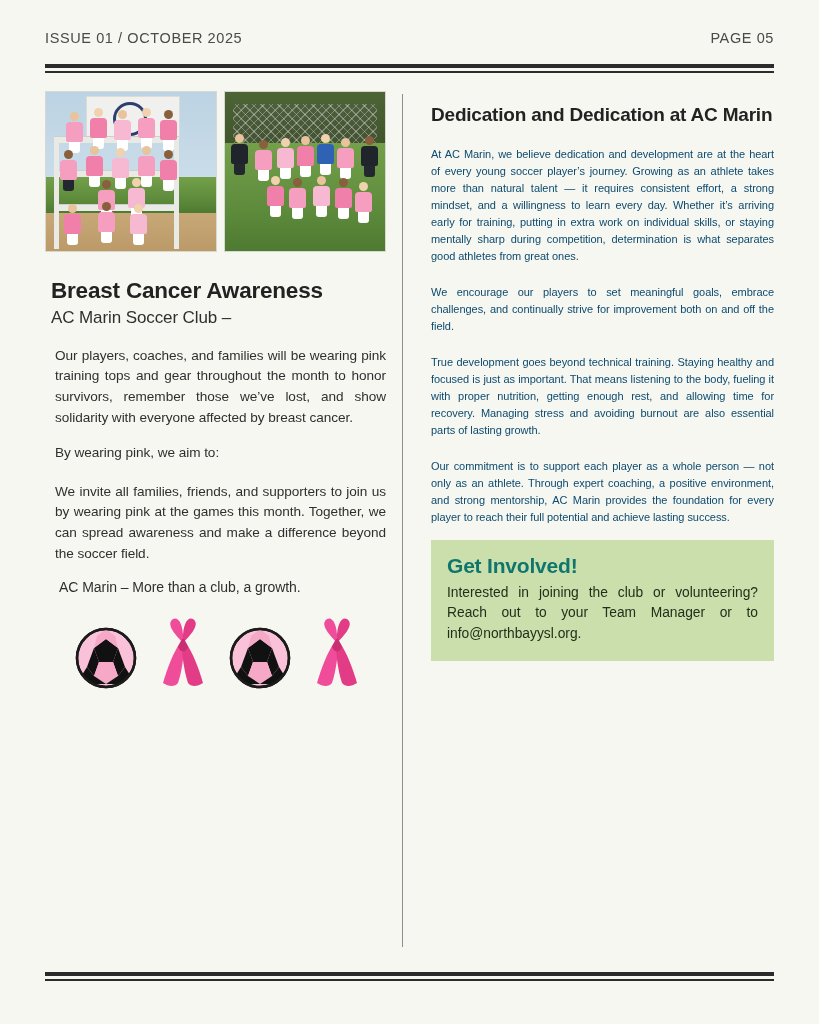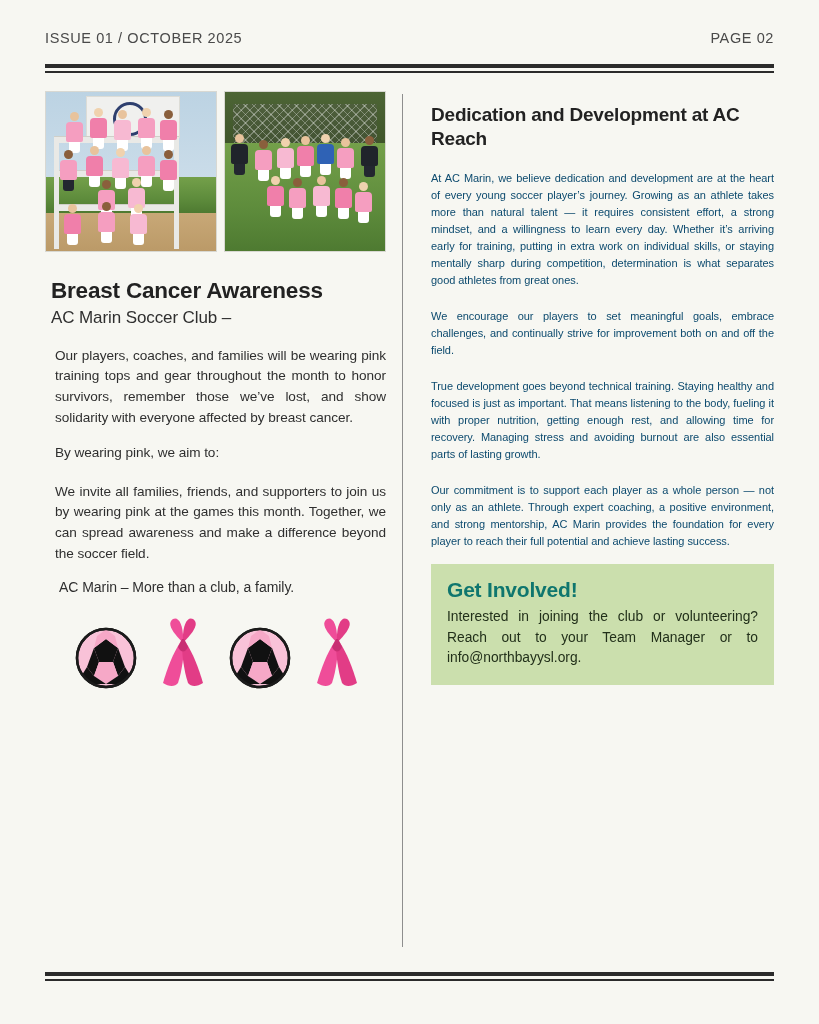--- a/index.html
+++ b/index.html
@@ -258,21 +258,21 @@
     bottom: 43px;
   }
 </style>
 </head>
 <body>
 
 <div class="page">
 
   <div class="masthead">
     <div class="issue">ISSUE 01 / OCTOBER 2025</div>
-    <div class="page-no">PAGE 02</div>
+    <div class="page-no">PAGE 05</div>
   </div>
 
   <div class="rule-double">
     <div class="rule-thick"></div>
     <div class="rule-gap"></div>
     <div class="rule-thin"></div>
   </div>
 
   <div class="columns">
 
@@ -450,21 +450,21 @@
       <p class="body-text">Our players, coaches, and families will be wearing pink training tops and gear throughout the month to honor survivors, remember those we’ve lost, and show solidarity with everyone affected by breast cancer.</p>
 
       <div class="gap-sm"></div>
       <p class="body-text">By wearing pink, we aim to:</p>
 
 
       <div class="gap-md"></div>
       <p class="body-text">We invite all families, friends, and supporters to join us by wearing pink at the games this month. Together, we can spread awareness and make a difference beyond the soccer field.</p>
 
       <div class="gap-sm"></div>
-      <div class="signoff">AC Marin – More than a club, a family.</div>
+      <div class="signoff">AC Marin – More than a club, a growth.</div>
 
       <div class="icon-row">
 
         <span>
           <svg width="62" height="62" viewBox="0 0 62 62">
             <circle cx="31" cy="31" r="29" fill="#f9c2d8" stroke="#1b1b1b" stroke-width="2.5"></circle>
             <polygon points="31,12 43,21 38,35 24,35 19,21" fill="#111111"></polygon>
             <polygon points="31,2.6 40,9 43,21 31,12 19,21 22,9" fill="#f6a8c7"></polygon>
             <polygon points="12,40 19,21 24,35 19,49" fill="#111111"></polygon>
             <polygon points="50,40 43,21 38,35 43,49" fill="#111111"></polygon>
@@ -508,21 +508,21 @@
             <path d="M21 30 C24 36 28 36 31 30 L27 22 L25 22 Z" fill="#c82f73"></path>
           </svg>
         </span>
 
       </div>
     </div>
 
     <div class="divider"></div>
 
     <div class="col-right">
-      <div class="r-headline">Dedication and Development at AC Reach</div>
+      <div class="r-headline">Dedication and Dedication at AC Marin</div>
 
       <div class="r-gap"></div>
       <p class="r-text">At AC Marin, we believe dedication and development are at the heart of every young soccer player’s journey. Growing as an athlete takes more than natural talent — it requires consistent effort, a strong mindset, and a willingness to learn every day. Whether it’s arriving early for training, putting in extra work on individual skills, or staying mentally sharp during competition, determination is what separates good athletes from great ones.</p>
       <div class="r-gap"></div>
       <p class="r-text">We encourage our players to set meaningful goals, embrace challenges, and continually strive for improvement both on and off the field.</p>
       <div class="r-gap"></div>
       <p class="r-text">True development goes beyond technical training. Staying healthy and focused is just as important. That means listening to the body, fueling it with proper nutrition, getting enough rest, and allowing time for recovery. Managing stress and avoiding burnout are also essential parts of lasting growth.</p>
       <div class="r-gap"></div>
       <p class="r-text">Our commitment is to support each player as a whole person — not only as an athlete. Through expert coaching, a positive environment, and strong mentorship, AC Marin provides the foundation for every player to reach their full potential and achieve lasting success.</p>
 

